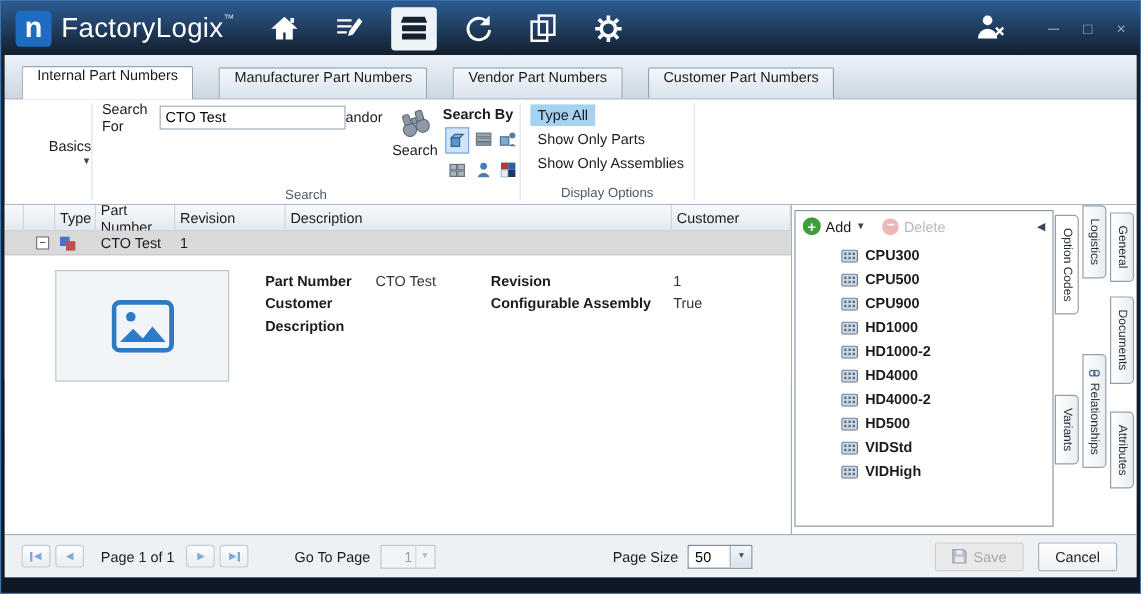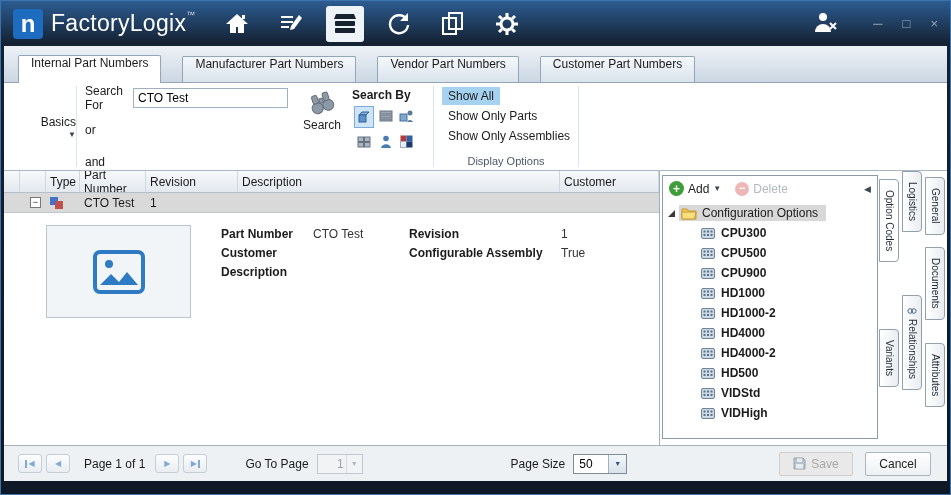--- a/index.html
+++ b/index.html
@@ -36,21 +36,21 @@
   .ribbon { height:88px; background:#fff; border-bottom:1px solid #a9b6c3; display:flex; flex:none; }
   .rsep { width:1px; background:#dde4ea; margin:3px 0; flex:none; }
   .rgroup { display:flex; flex-direction:column; }
   .rlabel { text-align:center; font-size:11px; color:#4c5866; padding:1px 0 3px; }
   .basics { width:72px; align-items:flex-end; justify-content:center; gap:2px; }
   .basics .bx { font-size:12px; }
   .caret { font-size:8px; color:#3a4654; line-height:1; }
 
   .sgroup { width:356px; }
   .sbody { flex:1; display:flex; padding:5px 0 0 8px; }
-  .srows { display:flex; flex-direction:column; gap:12px; }
+  .srows { display:flex; flex-direction:row; gap:0; }
   .srow { height:20px; display:flex; align-items:center; }
   .srow .slab { width:48px; }
   .sinput { width:155px; height:20px; border:1px solid #9fb0c0; padding:0 4px; font-size:12px; font-family:"Liberation Sans",sans-serif; }
   .searchcol { width:52px; display:flex; flex-direction:column; align-items:center; margin-left:8px; }
   .binoc { transform:rotate(-18deg); margin-top:2px; }
   .searchcol .sctext { margin-top:1px; }
   .sbycol { margin-left:4px;font-weight:bold; }
   .sbgrid { display:grid; grid-template-columns:24px 20px 20px; grid-auto-rows:26px; align-items:center; justify-items:center; margin-top:2px; }
   .sbsel { width:20px; height:22px; background:#cfe4f7; border:1px solid #7aabdd; display:flex; align-items:center; justify-content:center; }
 
@@ -219,24 +219,24 @@
       <div class="rsep"></div>
 
       <div class="rgroup sgroup">
         <div class="sbody">
           <div class="srows">
             <div class="srow">
               <span class="slab">Search For</span>
               <input class="sinput" type="text" value="CTO Test" style="">
             </div>
             <div class="srow">
+                <span>and</span>
+              </div>
+            <div class="srow">
                 <span>or</span>
-              </div>
-            <div class="srow">
-                <span>and</span>
               </div>
           </div>
           <div class="searchcol">
             <div class="binoc">
               <svg width="30" height="24" viewBox="0 0 30 26">
                   <g fill="#8d99a6" stroke="#5c6874">
                     <circle cx="9" cy="18" r="6"></circle>
                     <circle cx="21" cy="18" r="6"></circle>
                     <rect x="6" y="4" width="6" height="9" rx="2"></rect>
                     <rect x="18" y="4" width="6" height="9" rx="2"></rect>
@@ -297,21 +297,21 @@
               </div>
             </div>
           </div>
         </div>
         <div class="rlabel">Search</div>
       </div>
       <div class="rsep"></div>
 
       <div class="rgroup dgroup">
         <div class="dbody">
-          <div class="opt sel">Show All</div>
+          <div class="opt sel">Type All</div>
           <div class="opt">Show Only Parts</div>
           <div class="opt">Show Only Assemblies</div>
         </div>
         <div class="rlabel">Display Options</div>
       </div>
       <div class="rsep"></div>
       <div class="rfill"></div>
     </div>
 
     <div class="main">
@@ -379,30 +379,20 @@
               <span>Add</span>
               <span class="caret">▼</span>
             </div>
             <div class="delbtn">
               <span class="minus">−</span>
               <span>Delete</span>
             </div>
             <div class="collapse">◀</div>
           </div>
           <div class="tree">
-            <div class="troot">
-              <div class="exparrow"></div>
-              <div class="tsel">
-                <svg width="16" height="13" viewBox="0 0 16 13">
-                    <path d="M1 2h5l1.5 2H15v8H1z" fill="#f6c94e" stroke="#c79a33"></path>
-                    <path d="M1 5h14l-1.5 7H1z" fill="#fadf7f" stroke="#c79a33"></path>
-                  </svg>
-                <span>Configuration Options</span>
-              </div>
-            </div>
             <div class="titem">
                 <svg width="14" height="11" viewBox="0 0 14 11">
                   <rect x="0.5" y="0.5" width="13" height="10" rx="1.5" fill="#cdd9e4" stroke="#6b8299"></rect>
                   <g fill="#5b7188">
                     <rect x="2.5" y="2.5" width="2" height="2"></rect>
                     <rect x="6" y="2.5" width="2" height="2"></rect>
                     <rect x="9.5" y="2.5" width="2" height="2"></rect>
                     <rect x="2.5" y="6" width="2" height="2"></rect>
                     <rect x="6" y="6" width="2" height="2"></rect>
                     <rect x="9.5" y="6" width="2" height="2"></rect>

